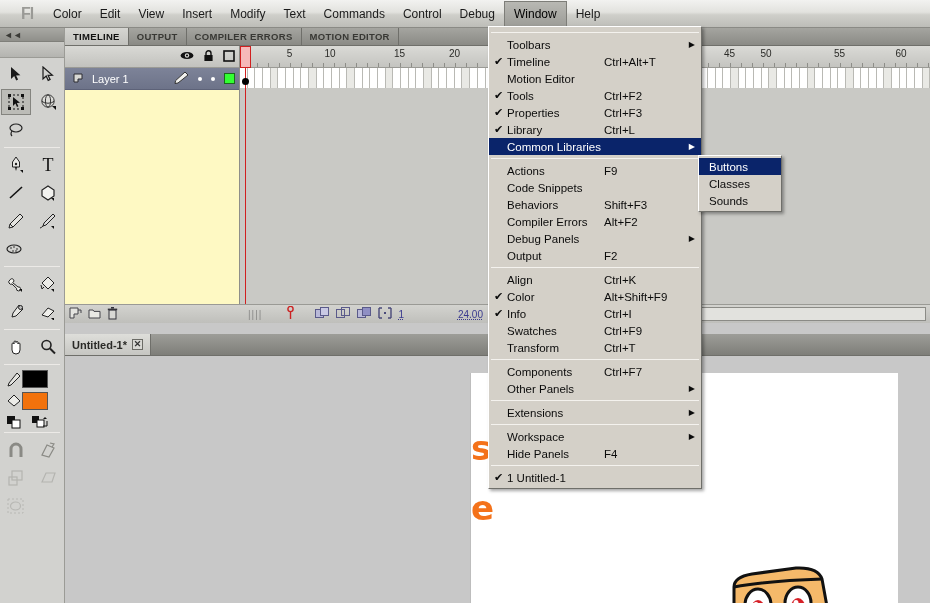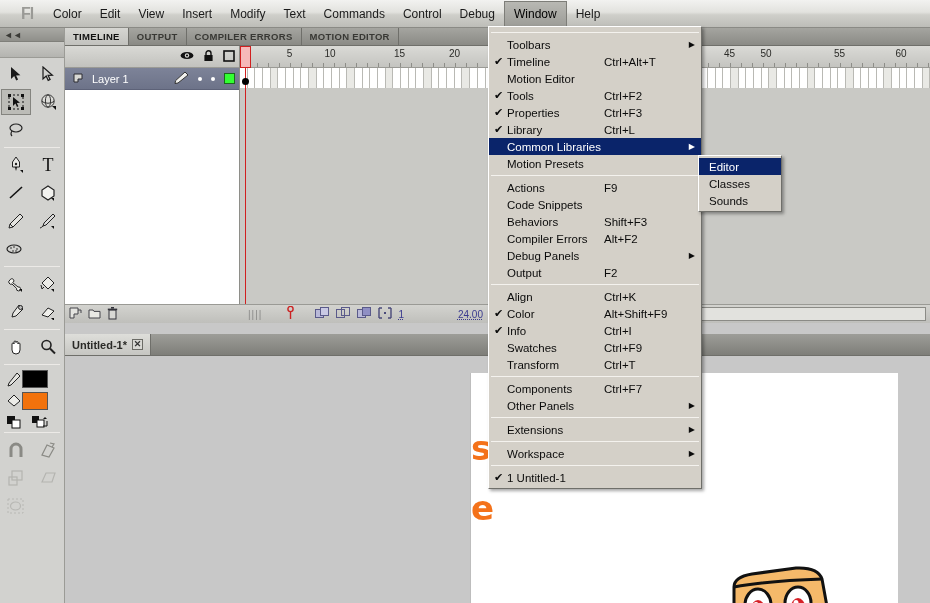--- a/index.html
+++ b/index.html
@@ -81,21 +81,21 @@
     font-size: 9.5px; font-weight: bold; letter-spacing: .3px;
     color: #383834; border-right: 1px solid #6f6f6a;
     background: linear-gradient(to bottom,#a5a5a0,#8a8a85);
   }
   .tl-tab.active {
     background: linear-gradient(to bottom,#d6d6d2,#c2c2be);
     color: #111;
   }
   .tl-body { position: relative; height: 258px; background:#c9c9c5; display:flex;}
 
-  .layer-col { width: 175px; background: #ffffff; border-right: 1px solid #8e8e89; position:relative;}
+  .layer-col { width: 175px; background: #fef9c3; border-right: 1px solid #8e8e89; position:relative;}
   .layer-head {
     height: 22px; display:flex; align-items:center; justify-content:flex-end;
     background: linear-gradient(to bottom,#d9d9d5,#c2c2be);
     border-bottom: 1px solid #9a9a95; padding-right: 4px; gap: 9px;
   }
   .layer-row {
     height: 22px; display:flex; align-items:center;
     background: linear-gradient(to bottom,#7d8398,#6d7389);
     border-bottom: 1px solid #5d6278; color: #fff; padding-left: 8px;
   }
@@ -758,23 +758,20 @@
       </div>
       <div class="mrow">
         <span class="check">✔</span>
         <span>Library</span>
         <span class="short">Ctrl+L</span>
       </div>
       <div class="mrow hl">
         <span>Common Libraries</span>
         <span class="arrow">▶</span>
       </div>
-      <div class="mrow">
-        <span>Motion Presets</span>
-      </div>
       <div class="msep"></div>
       <div class="mrow">
         <span>Actions</span>
         <span class="short">F9</span>
       </div>
       <div class="mrow">
         <span>Code Snippets</span>
       </div>
       <div class="mrow">
         <span>Behaviors</span>
@@ -827,30 +824,34 @@
       <div class="msep"></div>
       <div class="mrow">
         <span>Extensions</span>
         <span class="arrow">▶</span>
       </div>
       <div class="msep"></div>
       <div class="mrow">
         <span>Workspace</span>
         <span class="arrow">▶</span>
       </div>
+      <div class="mrow">
+        <span>Hide Panels</span>
+        <span class="short">F4</span>
+      </div>
       <div class="msep"></div>
       <div class="mrow">
         <span class="check">✔</span>
         <span>1 Untitled-1</span>
       </div>
     </div>
 
   <div class="submenu" id="submenu">
       <div class="mrow hl">
-        <span>Editor</span>
+        <span>Buttons</span>
       </div>
       <div class="mrow">
         <span>Classes</span>
       </div>
       <div class="mrow">
         <span>Sounds</span>
       </div>
     </div>
 
 </div>

